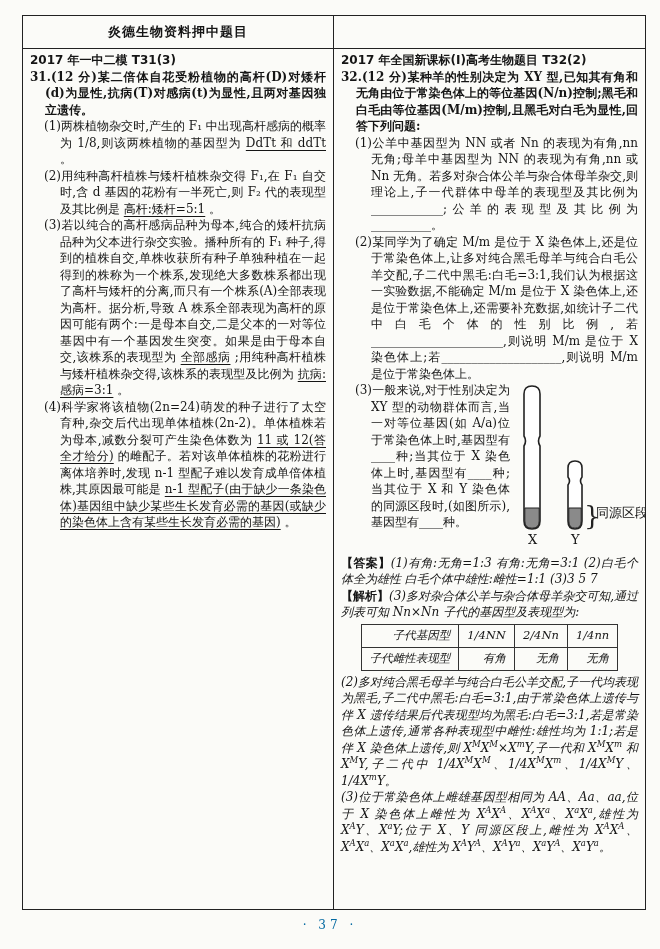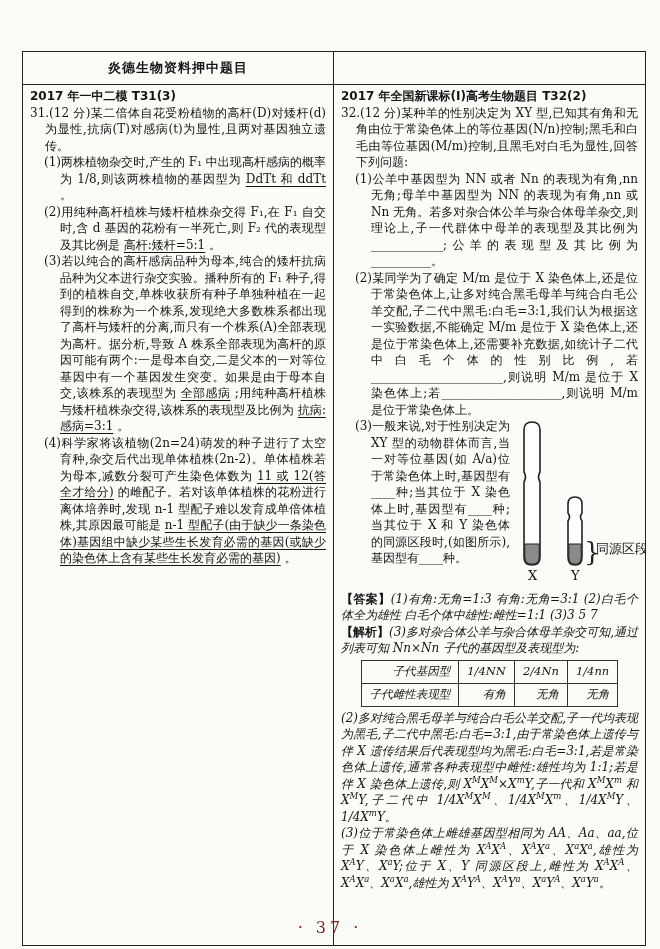--- a/index.html
+++ b/index.html
@@ -8,21 +8,21 @@
     background:#fbfbf8;
     font-family:"DejaVu Serif","Liberation Serif",serif;
     color:#151515;
     position:relative;
     overflow:hidden;
   }
   .outer-table{
     position:absolute;left:22px;top:15px;width:624px;height:895px;
     border:1.5px solid #222;
     box-sizing:border-box;
-    display:flex;flex-direction:column;margin-top:36px;
+    display:flex;flex-direction:column;
   }
   .header-row{
     display:flex;height:32px;flex:0 0 32px;
     border-bottom:1.5px solid #222;
   }
   .header-cell{
     width:50%;display:flex;align-items:center;justify-content:center;
     font-size:13px;font-weight:bold;letter-spacing:1px;
     box-sizing:border-box;
   }
@@ -30,41 +30,41 @@
   .columns{display:flex;flex:1 1 auto;min-height:0;}
   .col{
     width:50%;box-sizing:border-box;
     padding:3px 7px 0 7px;
     font-size:12px;line-height:16.5px;
     text-align:justify;
     overflow:hidden;
   }
   .col.left{border-right:1.5px solid #222;}
   .sec-title{font-weight:bold;font-family:"DejaVu Sans","Liberation Sans",sans-serif;font-size:12px;}
-  .stem{padding-left:15px;text-indent:-15px;}
+  .stem{padding-left:15px;text-indent:-15px;font-weight:bold;}
   .q-item{padding-left:30px;text-indent:-16px;}
   .u{text-decoration:underline;text-underline-offset:3px;}
   sup{font-size:8.5px;line-height:0;}
   .fig-row{display:flex;}
   .fig-text{flex:1 1 auto;padding-left:14px;}
   .figure-box{flex:0 0 128px;position:relative;}
   .ans-block{font-style:italic;}
   .ans-block .b,.ans-block b{font-style:normal;font-weight:bold;font-family:"DejaVu Sans","Liberation Sans",sans-serif;}
   table.gen{
     border-collapse:collapse;margin:3px auto 3px auto;
     font-size:11.5px;font-style:italic;
   }
   table.gen td{
     border:1px solid #333;padding:1px 8px;text-align:right;
     height:20px;
   }
   table.gen{border:1.5px solid #333;}
   .page-number{
     position:absolute;left:0;right:0;top:918px;
-    text-align:center;font-size:16px;color:#7f1d1d;letter-spacing:4px;
+    text-align:center;font-size:12px;color:#0369a1;letter-spacing:4px;
   }
   .chrom-label{font-size:13px;}
 </style>
 </head>
 <body>
 
 <div class="outer-table">
 
   <div class="header-row">
     <div class="header-cell hl">炎德生物资料押中题目</div>

